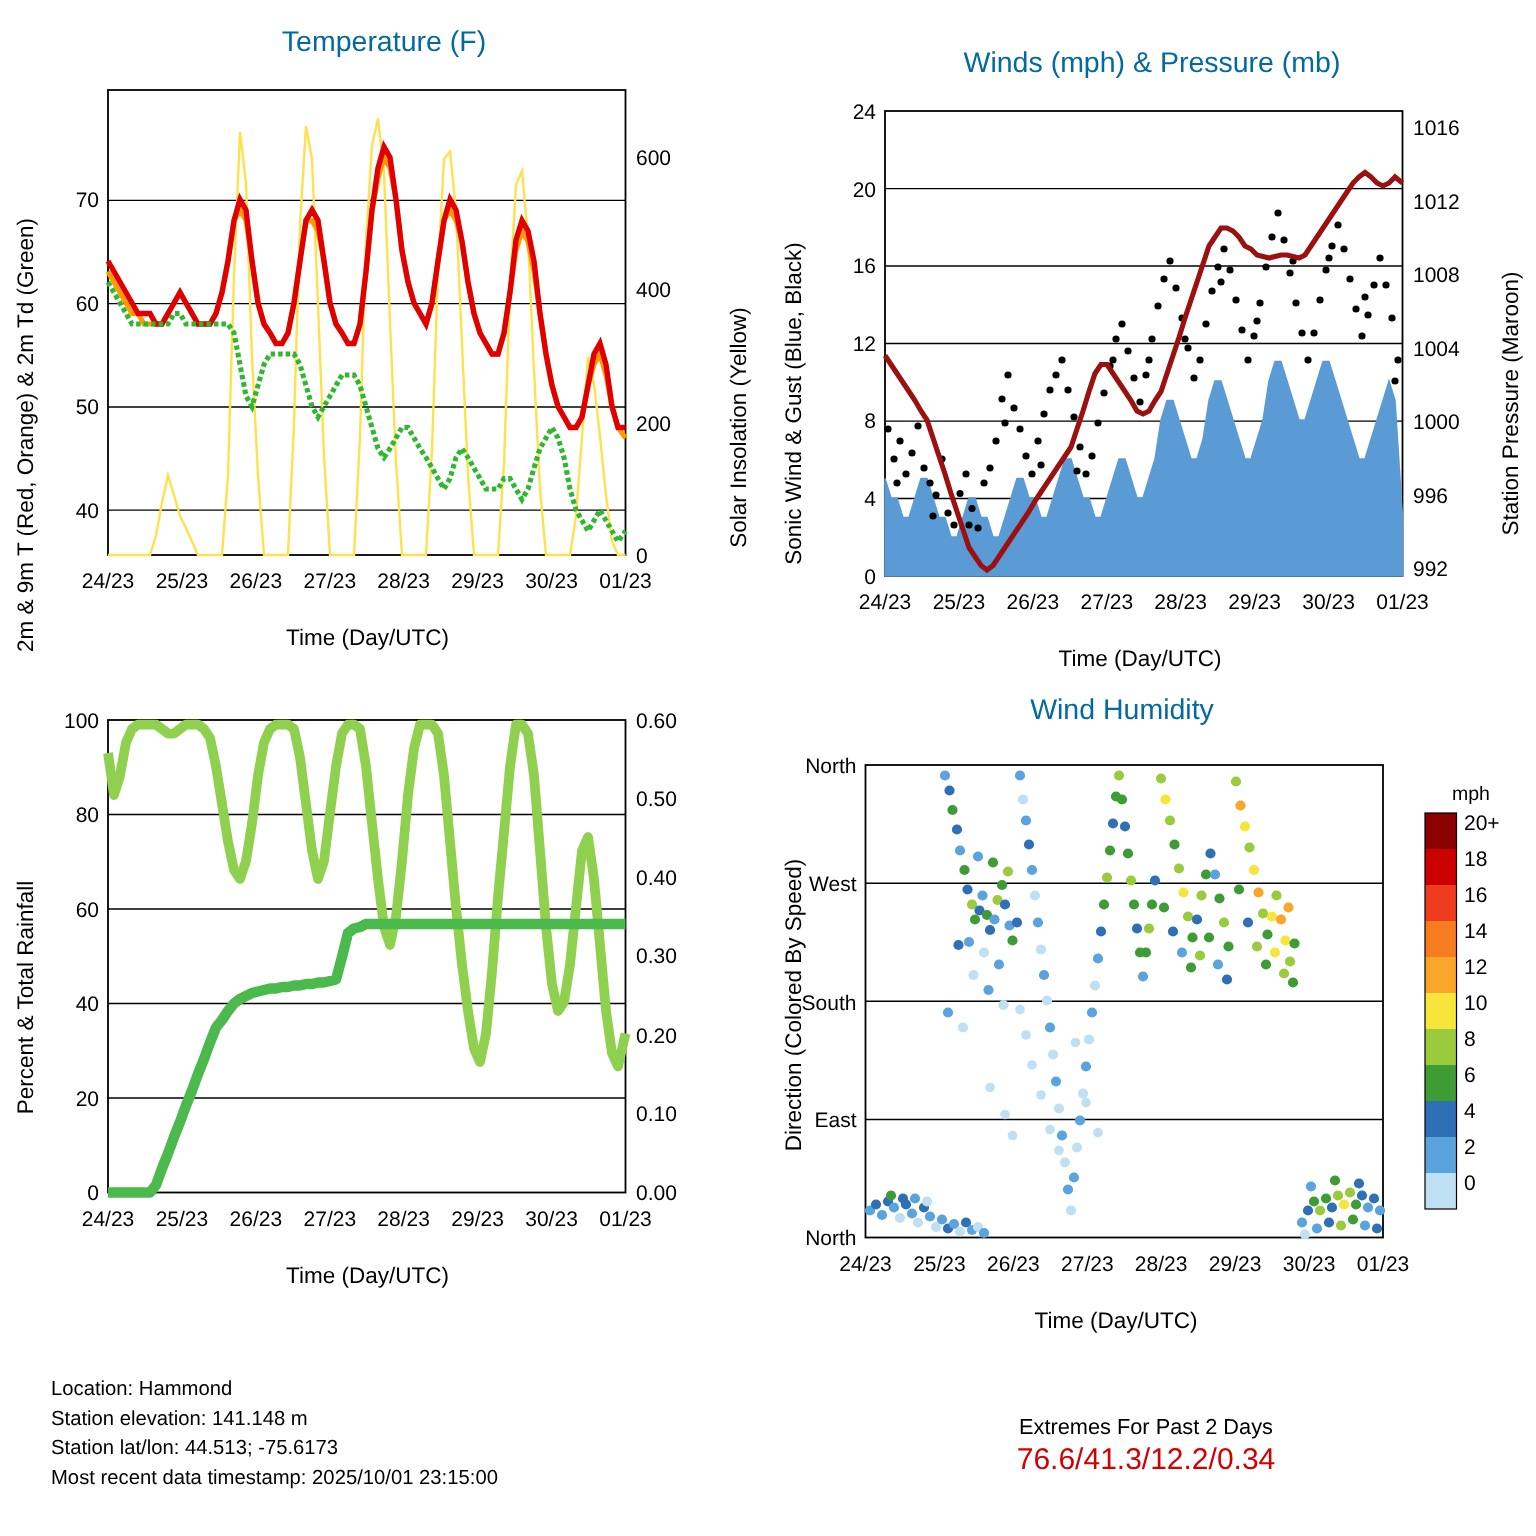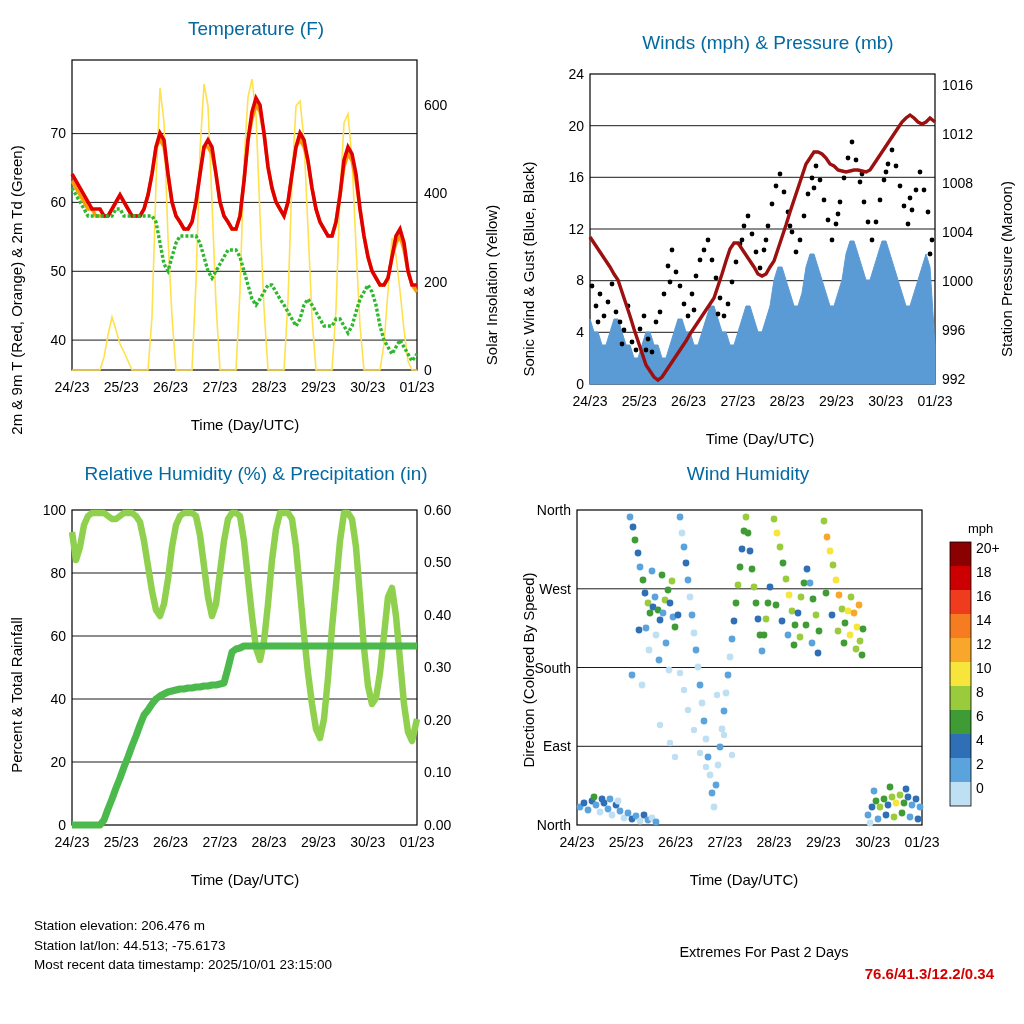--- a/index.html
+++ b/index.html
@@ -20,21 +20,21 @@
   .axlab{font-size:15px;}
   .ticklab{font-size:14px;}
   .footer{
     position:absolute;left:34px;top:916px;
     font-size:13.5px;line-height:19.5px;
   }
   .extremes{
     position:absolute;left:534px;top:942px;width:460px;
     text-align:center;font-size:14.5px;line-height:21px;
   }
-  .extremes .vals{color:#d40000;font-weight:bold;font-size:15px;text-align:right;}
+  .extremes .vals{color:#d40000;font-weight:normal;font-size:20px;}
   .legend-title{font-size:13px;}
 </style>
 </head>
 <body>
 
 <div class="panel" style="left:0px;top:0px;width:512px;height:440px;">
   <div class="ptitle" style="margin-top:18px;">Temperature (F)</div>
   <svg width="512" height="400" viewBox="0 0 512 400">
 
     <text class="axlab" transform="translate(22,250) rotate(-90)" text-anchor="middle">2m &amp; 9m T (Red, Orange) &amp; 2m Td (Green)</text>
@@ -235,21 +235,20 @@
           <circle cx="398" cy="144" r="2.4"></circle>
           <circle cx="418" cy="200" r="2.4"></circle>
       </g>
 
       <polyline fill="none" stroke="#9c1010" stroke-width="3.4" points="78,183 82,189 86,195 90,201 94,207 98,213 102,220 106,226 110,238 114,250 118,262 122,275 126,287 130,299 134,311 138,317 142,323 146,326 150,323 154,317 158,311 162,305 166,299 170,293 174,287 178,280 182,274 186,268 190,262 194,256 198,250 202,244 206,232 210,220 214,207 218,195 222,189 226,189 230,195 234,201 238,207 242,213 246,220 250,222 254,220 258,213 262,207 266,195 270,183 274,171 278,158 282,146 286,134 290,122 294,110 298,104 302,98 306,98 310,100 314,104 318,110 322,112 326,116 330,117 334,118 338,117 342,116 346,116 350,117 354,118 358,116 362,110 366,104 370,98 374,92 378,86 382,80 386,74 390,68 394,64 398,61 402,64 406,68 410,70 414,68 418,64 423,68"></polyline>
     </g>
   </svg>
 </div>
 
 <div class="panel" style="left:0px;top:455px;width:512px;height:460px;">
-  <div class="ptitle" style="margin-top:8px;">Relative Humidity (%) &amp; Precipitation (in)</div>
   <svg width="512" height="420" viewBox="0 0 512 420">
     <text class="axlab" transform="translate(22,210) rotate(-90)" text-anchor="middle">Percent &amp; Total Rainfall</text>
     <text class="axlab" x="245" y="400" text-anchor="middle">Time (Day/UTC)</text>
 
     <g>
       <rect x="72" y="25" width="345" height="315" fill="none" stroke="#000" stroke-width="1.2"></rect>
       <line x1="72" y1="277" x2="417" y2="277" stroke="#000" stroke-width="0.9"></line>
       <line x1="72" y1="214" x2="417" y2="214" stroke="#000" stroke-width="0.9"></line>
       <line x1="72" y1="151" x2="417" y2="151" stroke="#000" stroke-width="0.9"></line>
       <line x1="72" y1="88" x2="417" y2="88" stroke="#000" stroke-width="0.9"></line>
@@ -554,21 +553,22 @@
         <text x="464" y="236" text-anchor="start">6</text>
         <text x="464" y="260" text-anchor="start">4</text>
         <text x="464" y="284" text-anchor="start">2</text>
         <text x="464" y="308" text-anchor="start">0</text>
       </g>
     </g>
   </svg>
 </div>
 
 <div class="footer">
-  <div>Station elevation: 206.476 m</div>
+  <div>Location: Hammond</div>
+  <div>Station elevation: 141.148 m</div>
   <div>Station lat/lon: 44.513; -75.6173</div>
   <div>Most recent data timestamp: 2025/10/01 23:15:00</div>
 </div>
 
 <div class="extremes">
   <div>Extremes For Past 2 Days</div>
   <div class="vals">76.6/41.3/12.2/0.34</div>
 </div>
 
 </body></html>

